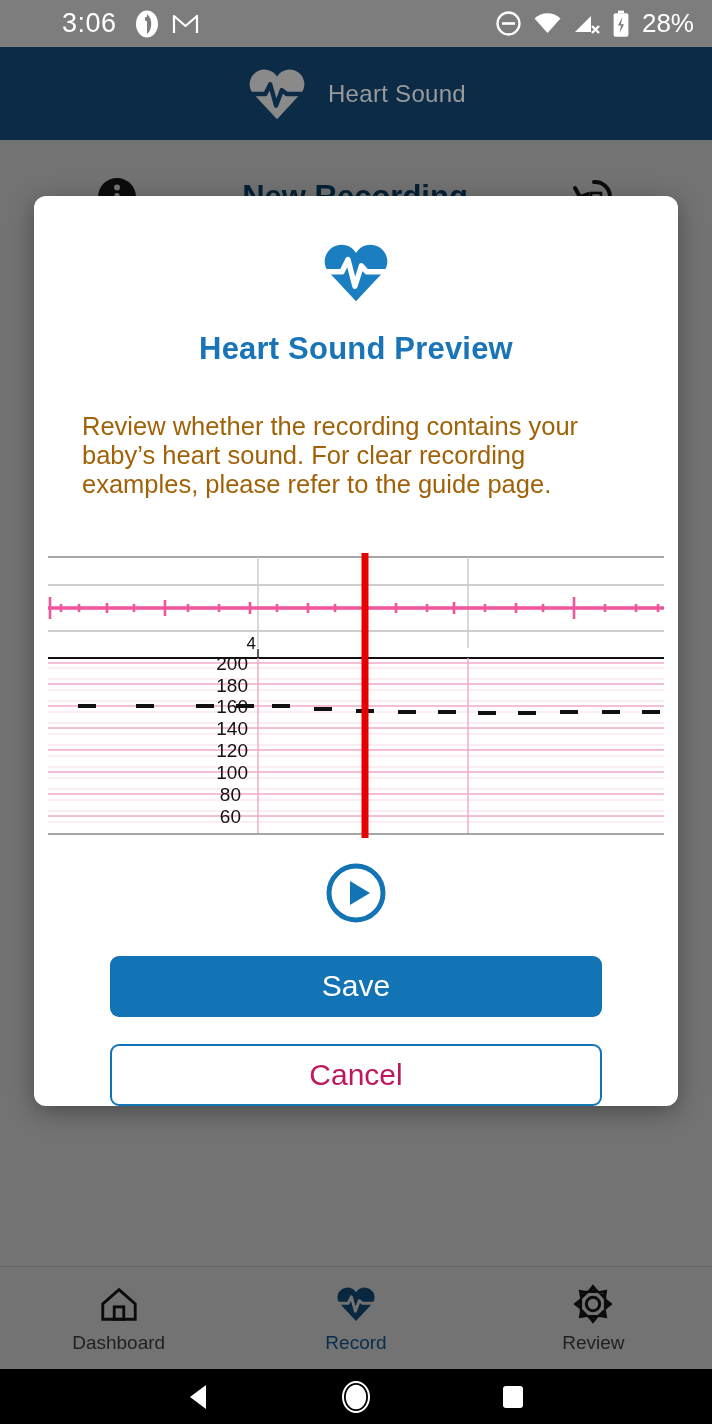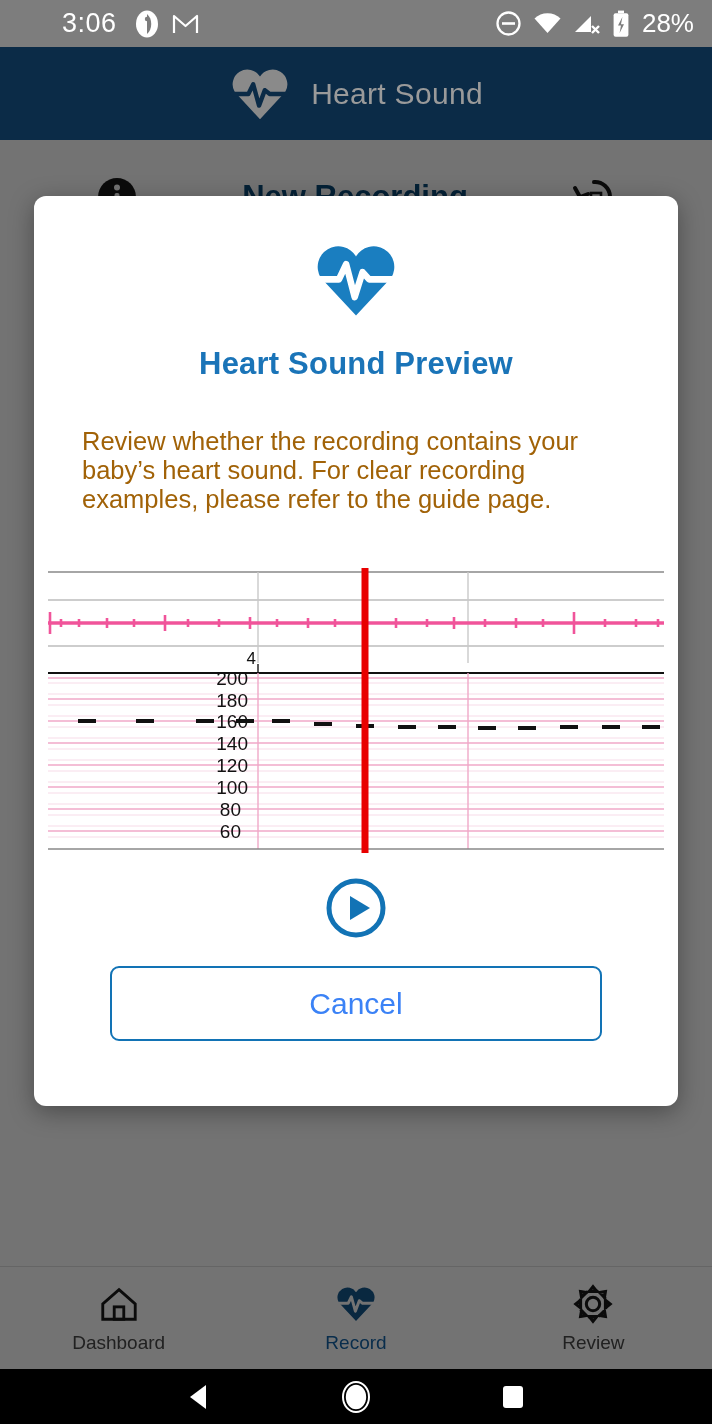--- a/index.html
+++ b/index.html
@@ -32,21 +32,21 @@
 
   
   .appbar {
     position: absolute; top: 47px; left: 0;
     width: 712px; height: 93px;
     background: #0b2b47;
     display: flex; align-items: center; justify-content: center;
     gap: 20px;
   }
   .appbar-title {
-    font-size: 30px; color: #9a9a9a; font-weight: 400; letter-spacing: .3px;
+    font-size: 24px; color: #9a9a9a; font-weight: 400; letter-spacing: .3px;
   }
 
   
   .page-behind {
     position: absolute; top: 140px; left: 0;
     width: 712px; height: 1229px;
     background: #ffffff;
   }
   .page-header-row {
     position: absolute; top: 22px; left: 0;
@@ -122,21 +122,21 @@
     width: 492px; height: 75px;
     display: flex; align-items: center; justify-content: center;
     font-size: 30px; border-radius: 9px; cursor: pointer;
   }
   .btn-primary {
     margin-top: 32px;
     background: #1273b5; color: #ffffff; border: none;
   }
   .btn-secondary {
     margin-top: 27px;
-    background: #ffffff; color: #3b82f6;
+    background: #ffffff; color: #be185d;
     border: 2px solid #1273b5;
   }
 
   
   .androidnav {
     position: absolute; left: 0; bottom: 0;
     width: 712px; height: 55px;
     background: #000000;
     display: flex; align-items: center; justify-content: space-around;
     padding: 0 120px;
@@ -360,20 +360,21 @@
       </svg>
     </div>
 
     <div class="play-row">
       <svg class="play-btn" width="62" height="62" viewBox="0 0 62 62">
         <circle cx="31" cy="31" r="27" fill="none" stroke="#1273b5" stroke-width="5"></circle>
         <path d="M25 19 L45 31 L25 43 Z" fill="#1273b5"></path>
       </svg>
     </div>
 
+    <div class="btn btn-primary">Save</div>
     <div class="btn btn-secondary">Cancel</div>
   </div>
 
   <div class="androidnav">
     <svg width="34" height="34" viewBox="0 0 34 34">
       <path d="M24 5 L8 17 L24 29 Z" fill="#ffffff"></path>
     </svg>
     <svg width="34" height="34" viewBox="0 0 34 34">
       <ellipse cx="17" cy="17" rx="11" ry="13" fill="#ffffff" stroke="#000" stroke-width="1.6"></ellipse>
       <ellipse cx="17" cy="17" rx="13" ry="15" fill="none" stroke="#ffffff" stroke-width="2"></ellipse>

